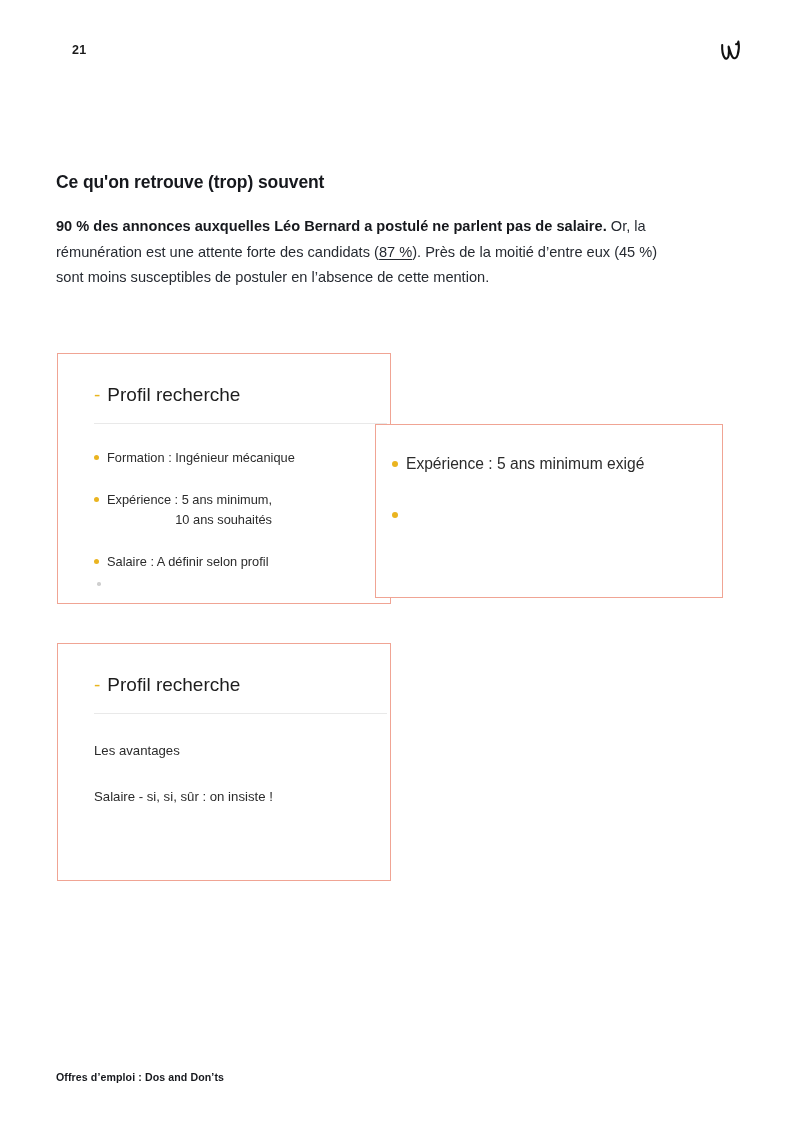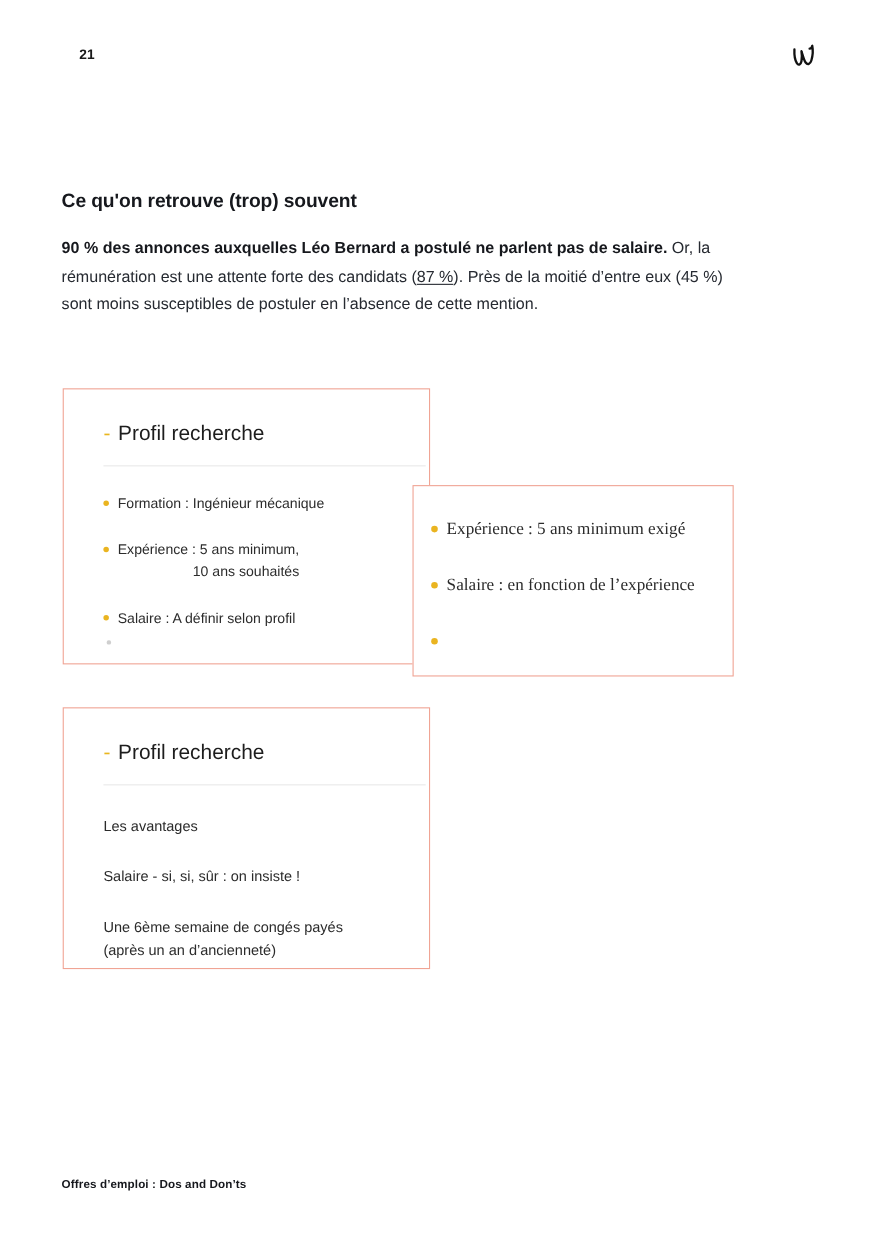--- a/index.html
+++ b/index.html
@@ -122,21 +122,21 @@
   #card-profil-1 .head-rule { margin-left: 36px; margin-right: 3px; }
   #card-profil-1 .bullet-list { margin: 24px 0 0 36px; text-align: right; }
   #card-profil-1 .bullet-item { font-size: 12.8px; line-height: 20px; margin-bottom: 22px; }
   #card-profil-1 .dot { margin-top: 7px; }
   #card-profil-1 .stray-dot {
     width: 3.5px; height: 3.5px; border-radius: 50%;
     background: #cfcfcf; margin-left: 39px; margin-top: -12px;
   }
 
   
-  #card-detail-1 { left: 375px; top: 441px; width: 292px; height: 174px; font-family: Liberation Serif, serif; }
+  #card-detail-1 { left: 375px; top: 424px; width: 348px; height: 174px; }
   #card-detail-1 .bullet-list { margin: 28px 0 0 16px; }
   #card-detail-1 .bullet-item { font-size: 15.6px; line-height: 22px; margin-bottom: 29px; }
   #card-detail-1 .dot { margin-top: 8px; width: 6px; height: 6px; }
 
   
   #card-profil-2 { left: 57px; top: 643px; width: 334px; height: 238px; }
   #card-profil-2 .card-head { margin: 31px 0 0 36px; }
   #card-profil-2 .head-rule { margin-left: 36px; margin-right: 3px; }
   #card-profil-2 .bullet-list { margin: 26px 0 0 36px; }
   #card-profil-2 .bullet-item,
@@ -205,41 +205,35 @@
       </li>
     </ul>
     <div class="stray-dot"></div>
   </div>
 
   <div class="card" id="card-detail-1">
     <ul class="bullet-list">
       <li class="bullet-item">
         <span class="dot"></span>
         <span>Expérience : 5 ans minimum exigé</span>
-      </li>
-      <li class="bullet-item">
-        <span class="dot"></span>
-        <span>Salaire : en fonction de l’expérience</span>
       </li>
       <li class="bullet-item">
         <span class="dot"></span>
       </li>
     </ul>
   </div>
 
   <div class="card" id="card-profil-2">
     <div class="card-head">
       <span class="head-dash">-</span>
       <span>Profil recherche</span>
     </div>
     <div class="head-rule"></div>
     <ul class="bullet-list">
       <li class="plain-item">Les avantages</li>
       <li class="plain-item">Salaire - si, si, sûr : on insiste !</li>
-      <li class="plain-item" style="white-space:pre-line">Une 6ème semaine de congés payés
-(après un an d’ancienneté)</li>
     </ul>
   </div>
 
 
   <div class="footer">Offres d’emploi : Dos and Don’ts</div>
 
 </div>
 
 </body></html>

